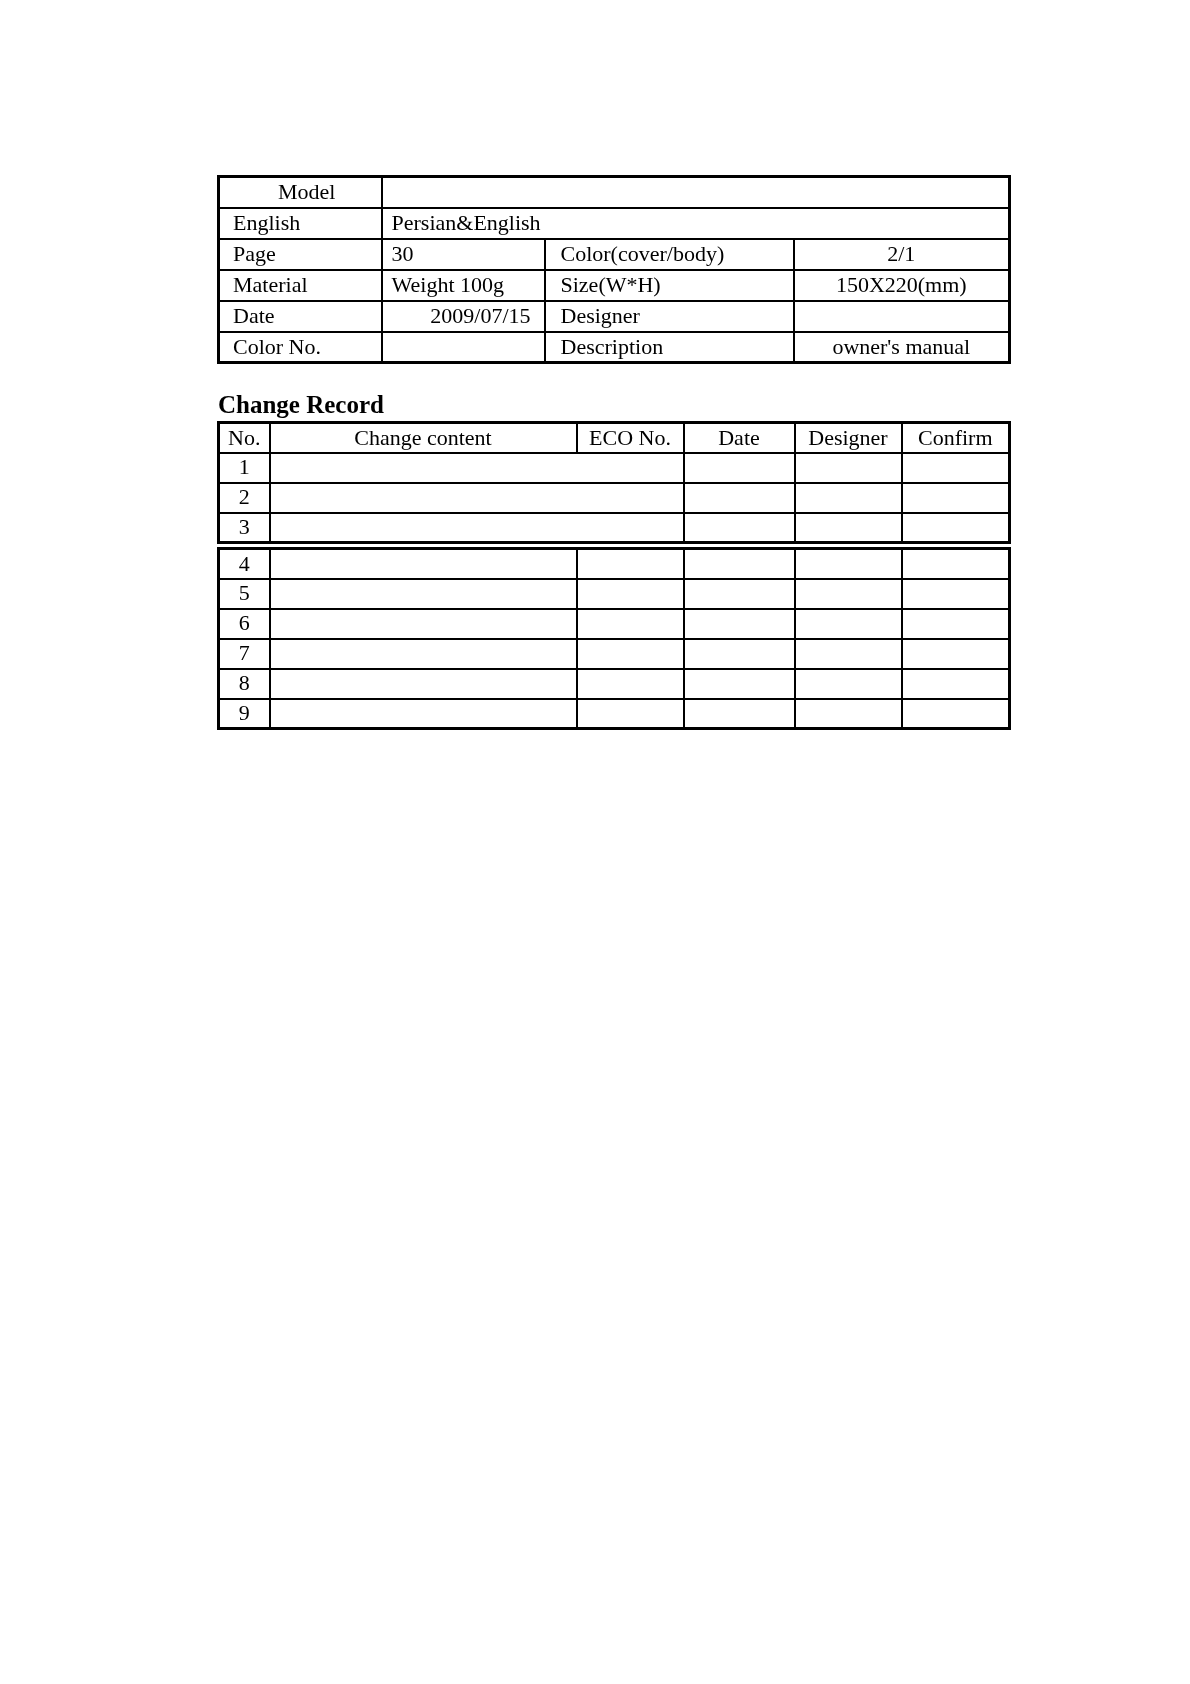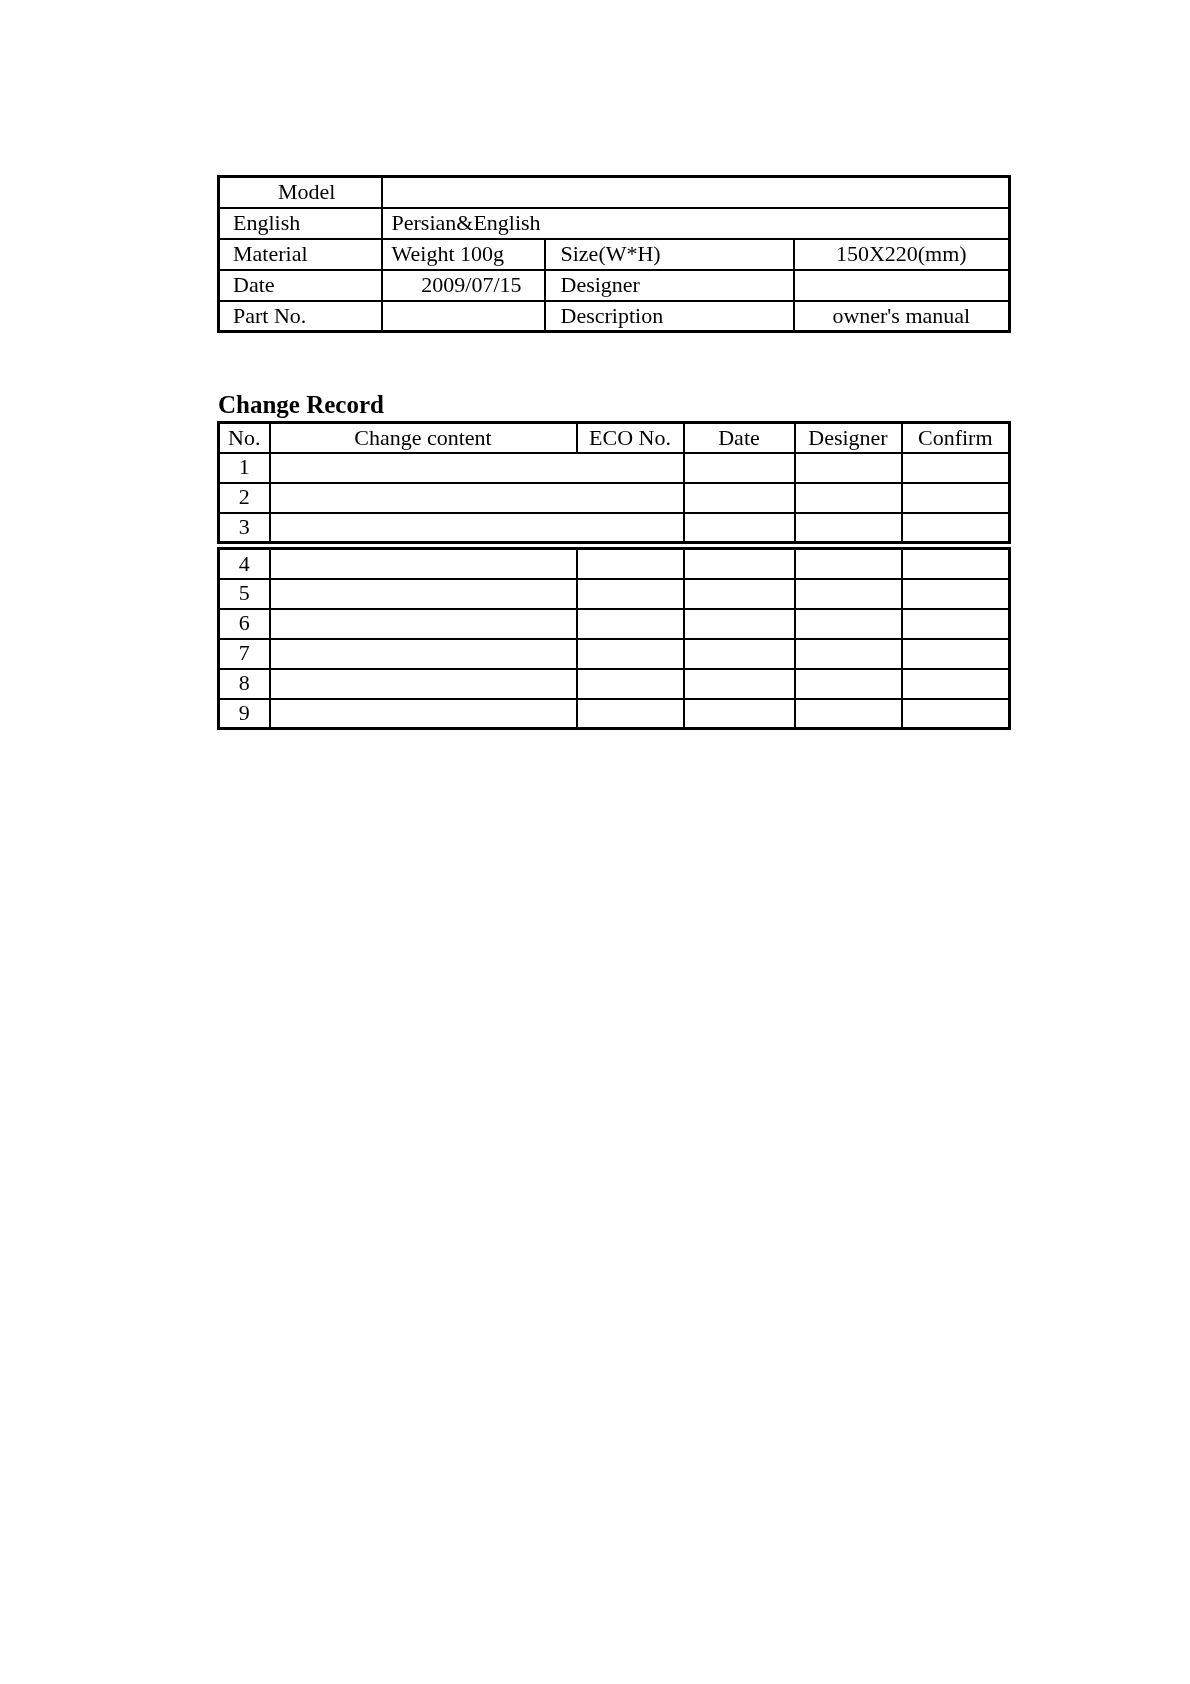--- a/index.html
+++ b/index.html
@@ -26,21 +26,21 @@
     border: 3px solid #000;
   }
   .spec-table td { height: 31px; }
   .col-s1 { width: 163px; }
   .col-s2 { width: 163px; }
   .col-s3 { width: 249px; }
   .col-s4 { width: 216px; }
   .lbl { text-align: left; padding-left: 13px; }
   .lbl-center { text-align: center; border-radius: 12px; }
   .val { text-align: left; padding-left: 9px; border-radius: 6px; }
-  .val-right { text-align: right; padding-right: 22px; }
+  .val-right { text-align: right; padding-right: 13px; }
   .c3 { text-align: left; padding-left: 15px; }
   .c4 { text-align: center; }
 
   
   .cr-heading {
     position: absolute; left: 218px; top: 391px;
     font-size: 25px; font-weight: bold;
   }
   .cr-table {
     position: absolute; left: 217px; width: 791px;
@@ -72,33 +72,39 @@
     <tbody>
       <tr>
         <td class="lbl lbl-center">Model</td>
         <td class="val" colspan="3"></td>
       </tr>
       <tr>
         <td class="lbl">English</td>
         <td class="val" colspan="3">Persian&amp;English</td>
       </tr>
       <tr>
+        <td class="lbl">Page</td>
+        <td class="val">30</td>
+        <td class="c3">Color(cover/body)</td>
+        <td class="c4">2/1</td>
+      </tr>
+      <tr>
         <td class="lbl">Material</td>
         <td class="val">Weight 100g</td>
         <td class="c3">Size(W*H)</td>
         <td class="c4">150X220(mm)</td>
       </tr>
       <tr>
         <td class="lbl">Date</td>
         <td class="val val-right">2009/07/15</td>
         <td class="c3">Designer</td>
         <td class="c4"></td>
       </tr>
       <tr>
-        <td class="lbl">Part No.</td>
+        <td class="lbl">Color No.</td>
         <td class="val"></td>
         <td class="c3">Description</td>
         <td class="c4">owner's manual</td>
       </tr>
     </tbody>
   </table>
 
   <div class="cr-heading">Change Record</div>
 
   <table class="cr-table cr-top">

